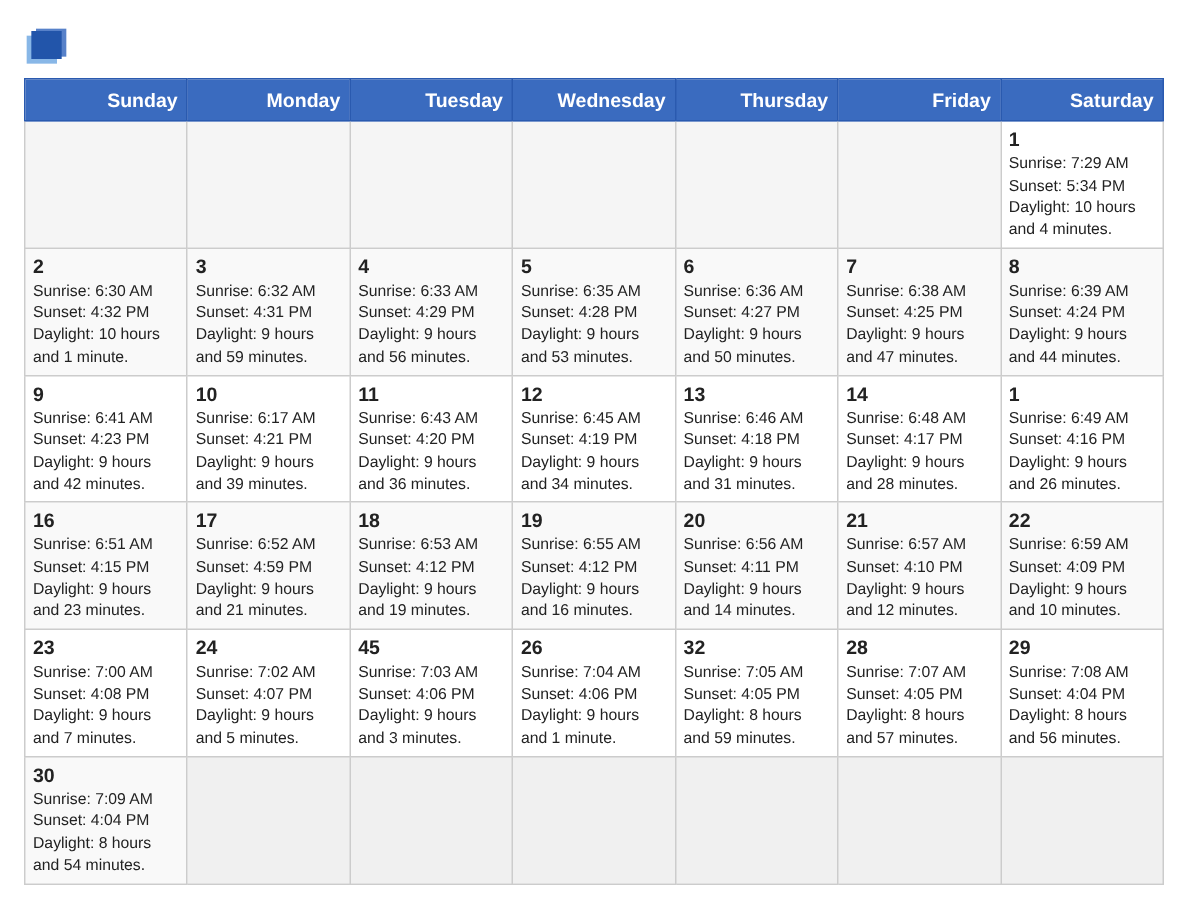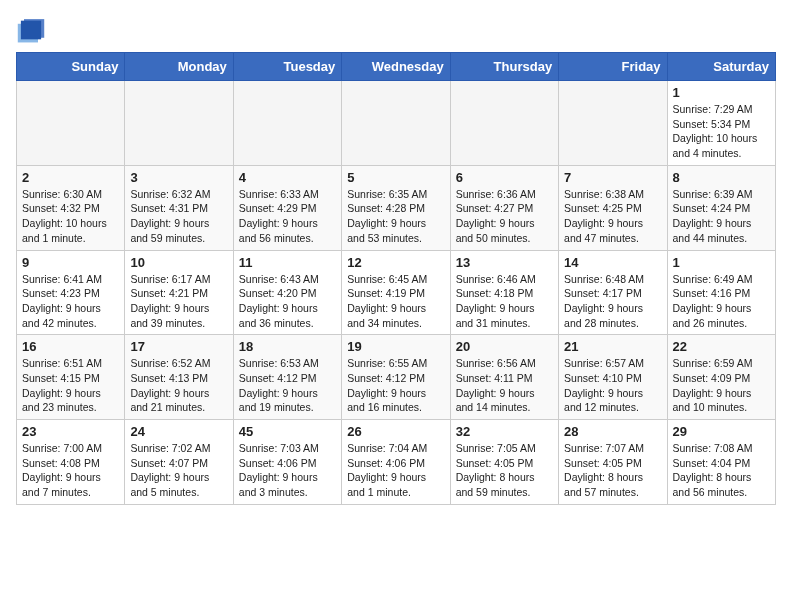--- a/index.html
+++ b/index.html
@@ -230,21 +230,21 @@
       <tr>
         <td>
           <span class="day-number">16</span>
           <div class="day-info">Sunrise: 6:51 AM
 Sunset: 4:15 PM
 Daylight: 9 hours and 23 minutes.</div>
         </td>
         <td>
           <span class="day-number">17</span>
           <div class="day-info">Sunrise: 6:52 AM
-Sunset: 4:13 PM
+Sunset: 4:59 PM
 Daylight: 9 hours and 21 minutes.</div>
         </td>
         <td>
           <span class="day-number">18</span>
           <div class="day-info">Sunrise: 6:53 AM
 Sunset: 4:12 PM
 Daylight: 9 hours and 19 minutes.</div>
         </td>
         <td>
           <span class="day-number">19</span>
@@ -308,14 +308,28 @@
 Sunset: 4:05 PM
 Daylight: 8 hours and 57 minutes.</div>
         </td>
         <td>
           <span class="day-number">29</span>
           <div class="day-info">Sunrise: 7:08 AM
 Sunset: 4:04 PM
 Daylight: 8 hours and 56 minutes.</div>
         </td>
       </tr>
+      <tr>
+        <td>
+          <span class="day-number">30</span>
+          <div class="day-info">Sunrise: 7:09 AM
+Sunset: 4:04 PM
+Daylight: 8 hours and 54 minutes.</div>
+        </td>
+        <td class="empty"></td>
+        <td class="empty"></td>
+        <td class="empty"></td>
+        <td class="empty"></td>
+        <td class="empty"></td>
+        <td class="empty"></td>
+      </tr>
     </tbody>
 </table>
 
 </body></html>

